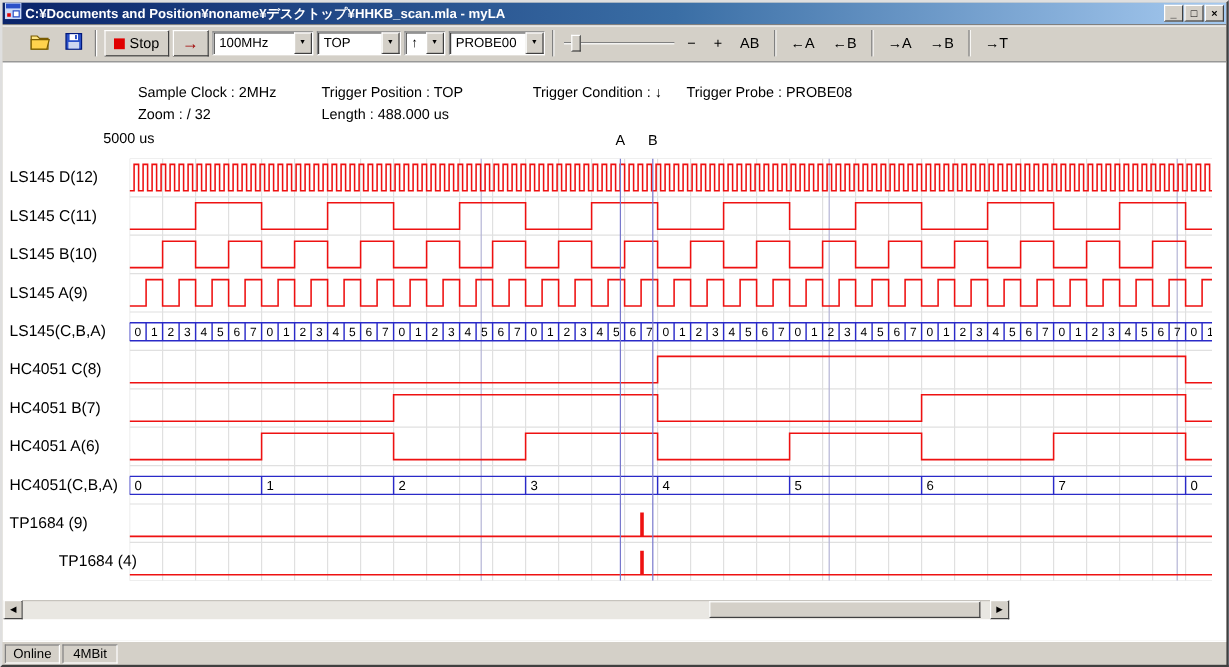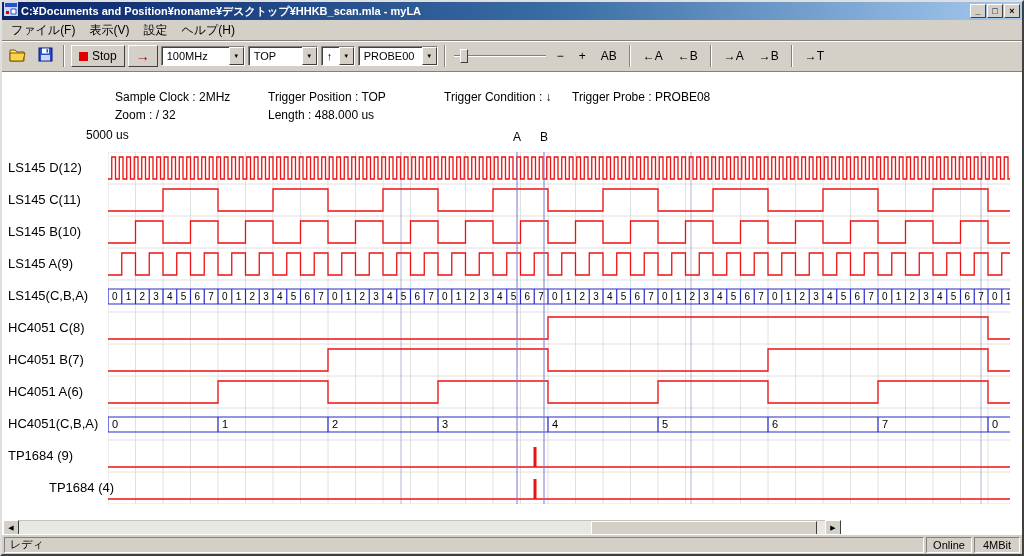--- a/index.html
+++ b/index.html
@@ -24,21 +24,21 @@
     width:16px;height:14px;font-size:9px;line-height:10px;padding:0;
     background:#d4d0c8;border:1px solid;border-color:#fff #404040 #404040 #fff;
     color:#000;font-family:"Liberation Sans",sans-serif;font-weight:bold;
   }
   
   .menubar{height:20px;flex:0 0 20px;display:flex;align-items:center;padding-left:2px;font-size:12px;}
   .menu-item{padding:2px 7px;}
   
   .toolbar{
     height:31px;flex:0 0 31px;display:flex;align-items:center;gap:3px;
-    padding:0 4px;border-top:1px solid #808080;box-shadow:inset 0 1px 0 #fff;
+    padding:0 20px;border-top:1px solid #808080;box-shadow:inset 0 1px 0 #fff;
   }
   .icon-btn{width:24px;height:22px;display:flex;align-items:center;justify-content:center;background:transparent;border:1px solid transparent;padding:0;}
   .tsep{width:2px;height:22px;border-left:1px solid #808080;border-right:1px solid #fff;margin:0 3px;}
   .tool-btn{
     display:flex;align-items:center;gap:4px;height:22px;padding:0 7px;font-size:12px;
     background:#d4d0c8;border:1px solid;border-color:#fff #404040 #404040 #fff;
     font-family:"Liberation Sans",sans-serif;
   }
   .stop-ico{width:9px;height:9px;background:#e00000;display:inline-block;}
   .run-arrow{font-weight:bold;color:#a00000;font-size:14px;}
@@ -88,26 +88,20 @@
         </svg>
     </span>
     <span class="title-text">C:¥Documents and Position¥noname¥デスクトップ¥HHKB_scan.mla - myLA</span>
     <span class="wbtns">
       <button class="wbtn">_</button>
       <button class="wbtn">□</button>
       <button class="wbtn">×</button>
     </span>
   </div>
 
-  <div class="menubar">
-    <span class="menu-item">ファイル(F)</span>
-    <span class="menu-item">表示(V)</span>
-    <span class="menu-item">設定</span>
-    <span class="menu-item">ヘルプ(H)</span>
-  </div>
 
   <div class="toolbar">
     <button class="icon-btn">
       <span>
         <svg width="18" height="14" viewBox="0 0 18 14">
             <path d="M1 2 h5 l2 2 h7 v9 H1z" fill="#ffe580" stroke="#7a5c00"></path>
             <path d="M1 5 h15 l-2 8 H1z" fill="#ffd24d" stroke="#7a5c00"></path>
           </svg>
       </span>
     </button>
@@ -436,18 +430,17 @@
     <div class="hscroll">
       <button class="sb-btn">◀</button>
       <div class="sb-track">
         <div class="sb-thumb"></div>
       </div>
       <button class="sb-btn">▶</button>
     </div>
   </div>
 
   <div class="statusbar">
-    <span class="sb-panel sb-ready">レディ</span>
     <span class="sb-panel sb-fixed">Online</span>
     <span class="sb-panel sb-fixed">4MBit</span>
   </div>
 
 </div>
 
 </body></html>

